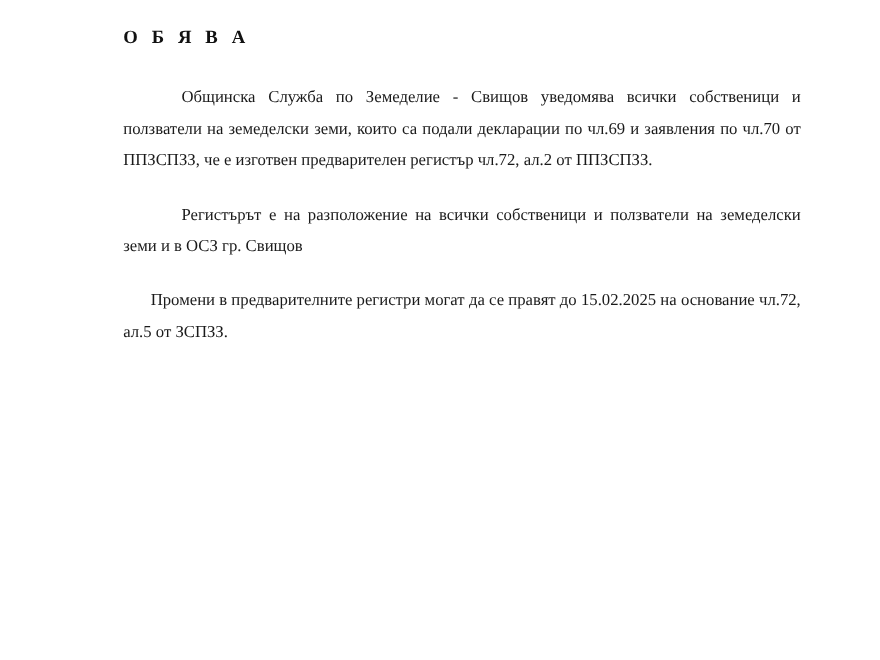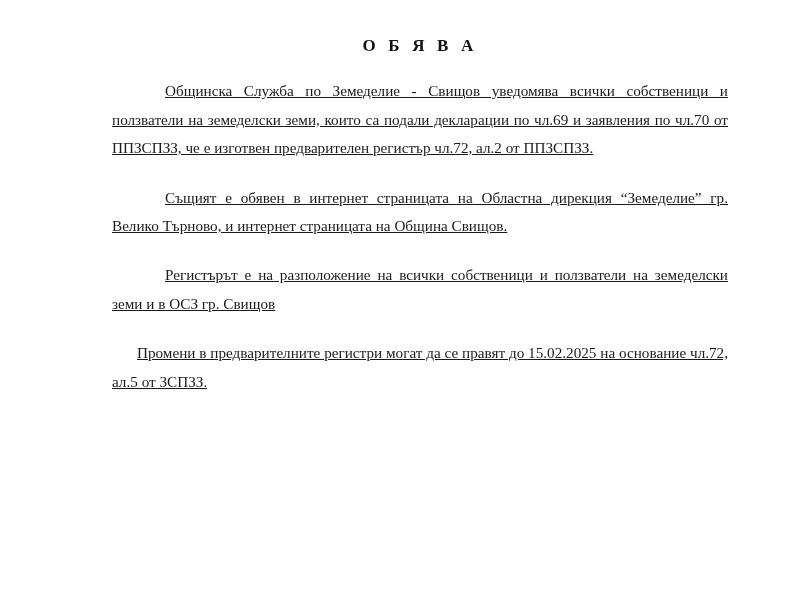--- a/index.html
+++ b/index.html
@@ -26,33 +26,32 @@
 
   .content {
     position: absolute;
     left: 112px;
     top: 0;
     width: 616px; 
   }
 
   .doc-title {
     margin: 0;
-    padding-top: 36px;
-    text-align: center;
+    padding-top: 24px;
+    text-align: left;
     font-size: 17px;
     font-weight: bold;
     letter-spacing: 4.2px;
     line-height: 1.2;
     color: #111111;
     white-space: pre;
   }
 
   .body-block {
-    margin-top: 21px;
-    text-decoration: underline;
+    margin-top: 31px;
   }
 
   p.para {
     margin: 0 0 0 0;
     font-size: 15.2px;
     line-height: 28.4px;
     text-align: justify;
     text-justify: inter-word;
     text-indent: 53px;
     color: #1a1a1a;
@@ -79,21 +78,20 @@
 
 <div class="page">
   <div class="content">
 
     <h1 class="doc-title">О Б Я В А</h1>
 
     <div class="body-block">
 
       <p class="para">Общинска Служба по Земеделие - Свищов уведомява всички собственици и ползватели на земеделски земи, които са подали декларации по чл.69 и заявления по чл.70 от ППЗСПЗЗ, че е изготвен предварителен регистър чл.72, ал.2 от ППЗСПЗЗ.</p>
 
-      <p class="para">Същият е обявен в интернет страницата на Областна дирекция “Земеделие” гр. Велико Търново, и интернет страницата на Община Свищов.</p>
 
       <p class="para">Регистърът е на разположение на всички собственици и ползватели на земеделски земи и в ОСЗ гр. Свищов</p>
 
       <p class="para indent-small">Промени в предварителните регистри могат да се правят до 15.02.2025 на основание чл.72, ал.5 от ЗСПЗЗ.</p>
 
     </div>
   </div>
 </div>
 
 </body></html>

